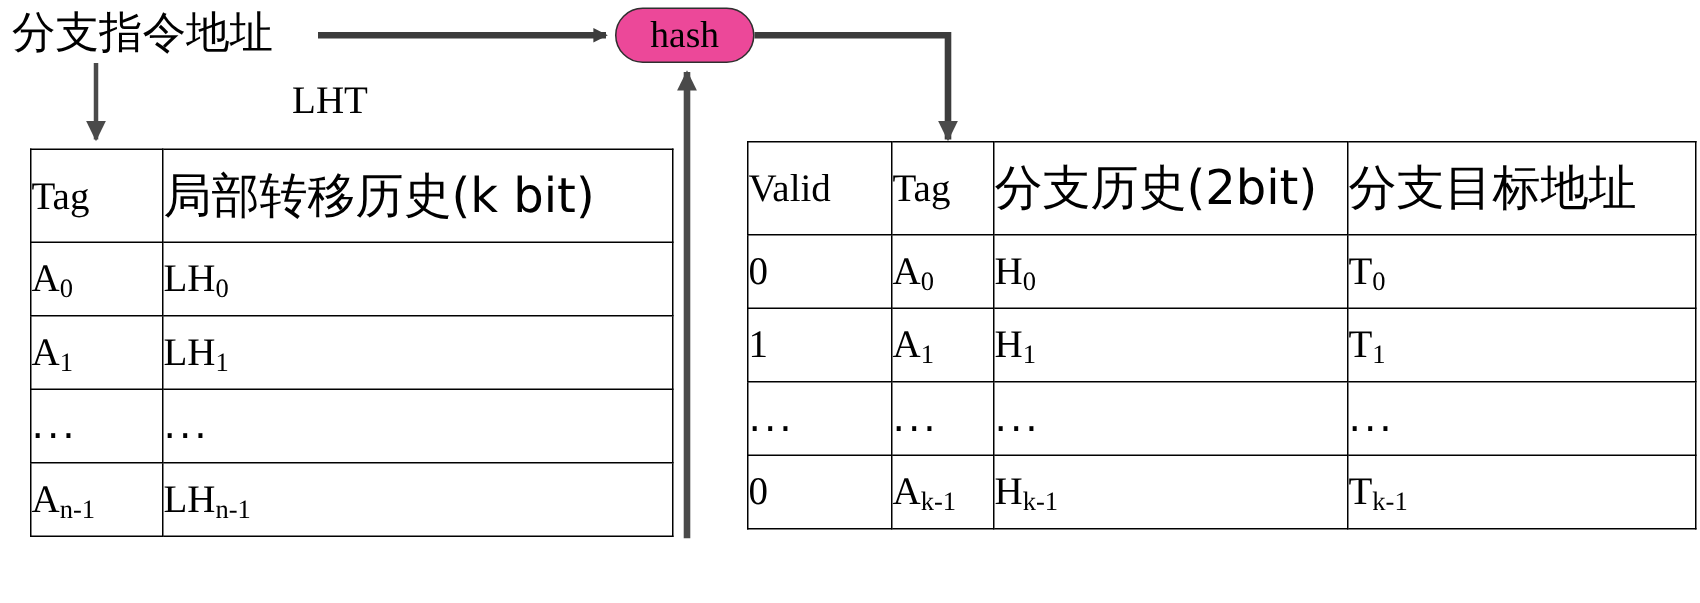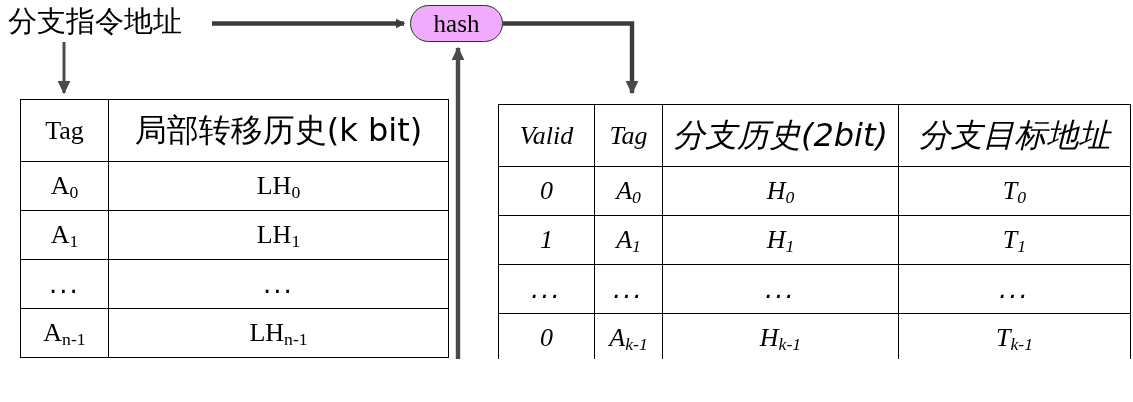--- a/index.html
+++ b/index.html
@@ -39,21 +39,21 @@
     letter-spacing: 0px;
   }
   .hash-box {
     position: absolute;
     left: 410px;
     top: 5px;
     width: 93px;
     height: 37px;
     border: 1.6px solid #2f2f2f;
     border-radius: 19px;
-    background: #f0abfc;
+    background: #ec4899;
     box-sizing: border-box;
     display: flex;
     align-items: center;
     justify-content: center;
     font-size: 25px;
   }
   .tbl-title {
     position: absolute;
     font-size: 27px;
     white-space: nowrap;
@@ -65,21 +65,21 @@
   
   table.grid {
     position: absolute;
     border-collapse: collapse;
     background: #ffffff;
     table-layout: fixed;
   }
   table.grid td, table.grid th {
     border: 1.3px solid #000000;
     padding: 0;
-    text-align: center;
+    text-align: left;
     vertical-align: middle;
     font-weight: normal;
     background: #ffffff;
   }
   table.grid th {
     height: 61px;
   }
   table.grid td {
     height: 48px;
   }
@@ -106,21 +106,21 @@
     font-size: 26px;
     font-weight: bold;
     letter-spacing: 2px;
   }
   .ellipsis-right {
     padding-right: 56px;
     box-sizing: border-box;
   }
 
   #lht { left: 20px; top: 99px; width: 428px; }
-  #pht { left: 498px; top: 104px; width: 632px; font-style: italic; }
+  #pht { left: 498px; top: 94px; width: 632px; }
 </style>
 </head>
 <body>
 
 <div id="canvas">
 
   <svg class="svg-layer" viewBox="0 0 1133 402">
     <defs>
       <marker id="ah-thick" markerWidth="11" markerHeight="11" refX="8.4" refY="5.5" orient="auto" markerUnits="userSpaceOnUse">
         <path d="M0,0.6 L9.6,5.5 L0,10.4 z" fill="#3c3c3c"></path>
@@ -138,20 +138,21 @@
 
     <path d="M268,380 L268,393 L458,393 L458,48" fill="none" stroke="#4a4a4a" stroke-width="4.4" marker-end="url(#ah-thin)"></path>
   </svg>
 
   <div class="src-label">分支指令地址</div>
 
   <div class="hash-box">
     <span>hash</span>
   </div>
 
+  <div class="tbl-title lat" id="lht-title">LHT</div>
 
   <table class="grid" id="lht">
     <colgroup>
         <col style="width:88px">
         <col style="width:340px">
       </colgroup>
     <thead>
       <tr>
         <th class="lat">Tag</th>
         <th class="cjk">局部转移历史(k bit)</th>

